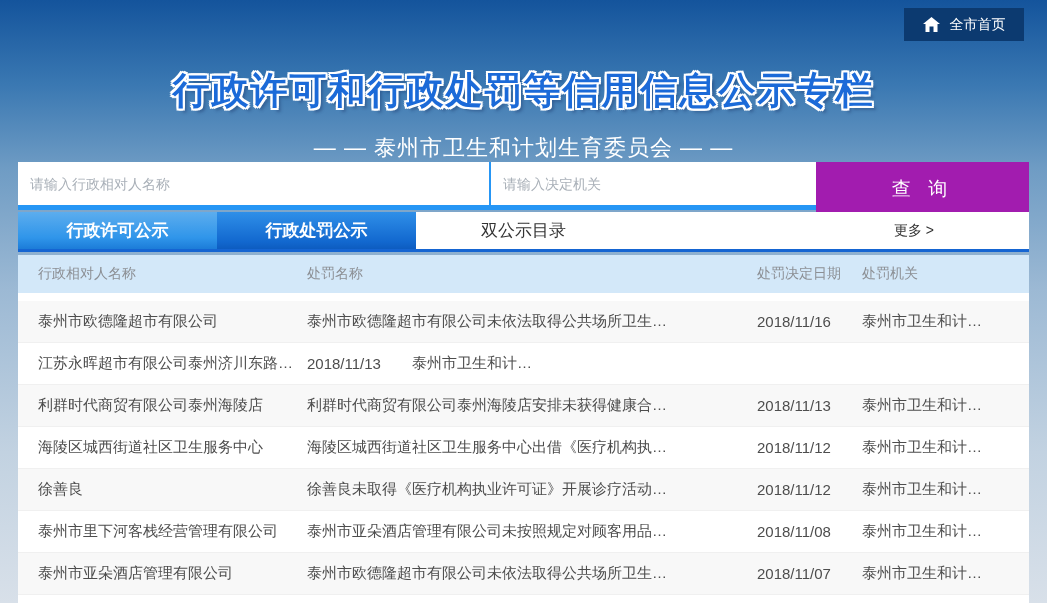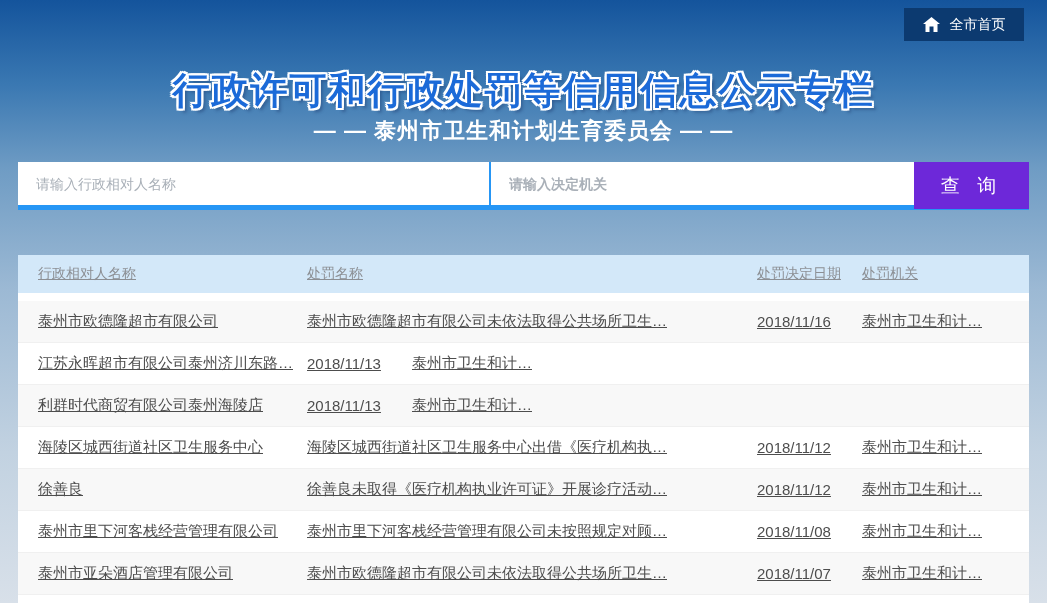--- a/index.html
+++ b/index.html
@@ -41,55 +41,55 @@
     letter-spacing: 2px;
     color: #1b6ad8;
     text-shadow:
       -2px -2px 0 #ffffff, 2px -2px 0 #ffffff,
       -2px 2px 0 #ffffff, 2px 2px 0 #ffffff,
       -2px 0 0 #ffffff, 2px 0 0 #ffffff,
       0 -2px 0 #ffffff, 0 2px 0 #ffffff,
       4px 4px 3px rgba(30,60,110,0.45);
   }
   .banner-subtitle {
-    margin-top: 0;
+    margin-top: 17px;
     text-align: center;
     font-size: 22px;
-    font-weight: bold;
+    font-weight: normal;
     color: #ffffff;
     letter-spacing: 1px;
   }
 
   
   .search-bar {
     position: absolute;
     left: 18px;
     top: 162px;
     width: 1011px;
     height: 48px;
     display: flex;
     background: #2696f5;
   }
   .search-bar input {
     height: 43px;
     border: none;
     outline: none;
     background: #ffffff;
     font-size: 14px;
-    padding: 0 18px;
+    padding: 0 12px;
     color: #333333;
     font-family: "Liberation Sans", sans-serif;
   }
   .search-bar input::placeholder { color: #a9b0b8; opacity: 1; }
   .search-input-name { width: 473px; border-right: 2px solid #2696f5 !important; }
-  .search-input-agency { width: 423px; font-weight: bold; }
+  .search-input-agency { width: 325px; }
   .search-btn {
     flex: 1;
-    height: 47px;
-    background: #6d28d9;
+    height: 54px;
+    background: #a21caf;
     color: #ffffff;
     font-size: 19px;
     letter-spacing: 6px;
     border: none;
     display: flex;
     align-items: center;
     justify-content: center;
     cursor: pointer;
   }
 
@@ -160,21 +160,21 @@
     display: flex;
     height: 42px;
     align-items: center;
     color: #4d4d4d;
     font-size: 15px;
     border-bottom: 1px solid #f0f0f0;
     background: #ffffff;
     cursor: pointer;
   }
   .t-row:nth-child(odd) { background: #f8f8f8; }
-  .col { overflow: hidden; white-space: nowrap; text-decoration: underline; }
+  .col { overflow: hidden; white-space: nowrap; }
   .col-party  { width: 289px; padding-left: 20px; }
   .col-name   { width: 450px; }
   .col-date   { width: 105px; }
   .col-agency { flex: 1; padding-right: 4px; }
 </style>
 </head>
 <body>
 
 <div class="page">
 
@@ -189,20 +189,26 @@
 
   <div class="banner-title">行政许可和行政处罚等信用信息公示专栏</div>
   <div class="banner-subtitle">— — 泰州市卫生和计划生育委员会 — —</div>
 
   <div class="search-bar">
     <input class="search-input-name" type="text" placeholder="请输入行政相对人名称" style="">
     <input class="search-input-agency" type="text" placeholder="请输入决定机关" style="">
     <button class="search-btn">查 询</button>
   </div>
 
+  <div class="tab-bar">
+    <div class="tab tab-light">行政许可公示</div>
+    <div class="tab tab-dark">行政处罚公示</div>
+    <div class="tab tab-plain">双公示目录</div>
+    <div class="tab-more">更多 &gt;</div>
+  </div>
 
   <div class="table-wrap">
     <div class="t-header">
       <div class="col col-party">行政相对人名称</div>
       <div class="col col-name">处罚名称</div>
       <div class="col col-date">处罚决定日期</div>
       <div class="col col-agency">处罚机关</div>
     </div>
 
     <div class="t-rows">
@@ -212,38 +218,39 @@
         <div class="col col-date">2018/11/16</div>
         <div class="col col-agency">泰州市卫生和计…</div>
       </div>
       <div class="t-row">
         <div class="col col-party">江苏永晖超市有限公司泰州济川东路…</div>
         <div class="col col-date">2018/11/13</div>
         <div class="col col-agency">泰州市卫生和计…</div>
       </div>
       <div class="t-row">
         <div class="col col-party">利群时代商贸有限公司泰州海陵店</div>
+        <div class="col col-name">利群时代商贸有限公司泰州海陵店安排未获得健康合…</div>
         <div class="col col-date">2018/11/13</div>
         <div class="col col-agency">泰州市卫生和计…</div>
       </div>
       <div class="t-row">
         <div class="col col-party">海陵区城西街道社区卫生服务中心</div>
         <div class="col col-name">海陵区城西街道社区卫生服务中心出借《医疗机构执…</div>
         <div class="col col-date">2018/11/12</div>
         <div class="col col-agency">泰州市卫生和计…</div>
       </div>
       <div class="t-row">
         <div class="col col-party">徐善良</div>
         <div class="col col-name">徐善良未取得《医疗机构执业许可证》开展诊疗活动…</div>
         <div class="col col-date">2018/11/12</div>
         <div class="col col-agency">泰州市卫生和计…</div>
       </div>
       <div class="t-row">
         <div class="col col-party">泰州市里下河客栈经营管理有限公司</div>
-        <div class="col col-name">泰州市里下河客栈经营管理有限公司未按照规定对顾…</div>
+        <div class="col col-name">泰州市亚朵酒店管理有限公司未按照规定对顾客用品…</div>
         <div class="col col-date">2018/11/08</div>
         <div class="col col-agency">泰州市卫生和计…</div>
       </div>
       <div class="t-row">
         <div class="col col-party">泰州市亚朵酒店管理有限公司</div>
         <div class="col col-name">泰州市欧德隆超市有限公司未依法取得公共场所卫生…</div>
         <div class="col col-date">2018/11/07</div>
         <div class="col col-agency">泰州市卫生和计…</div>
       </div>
     </div>

